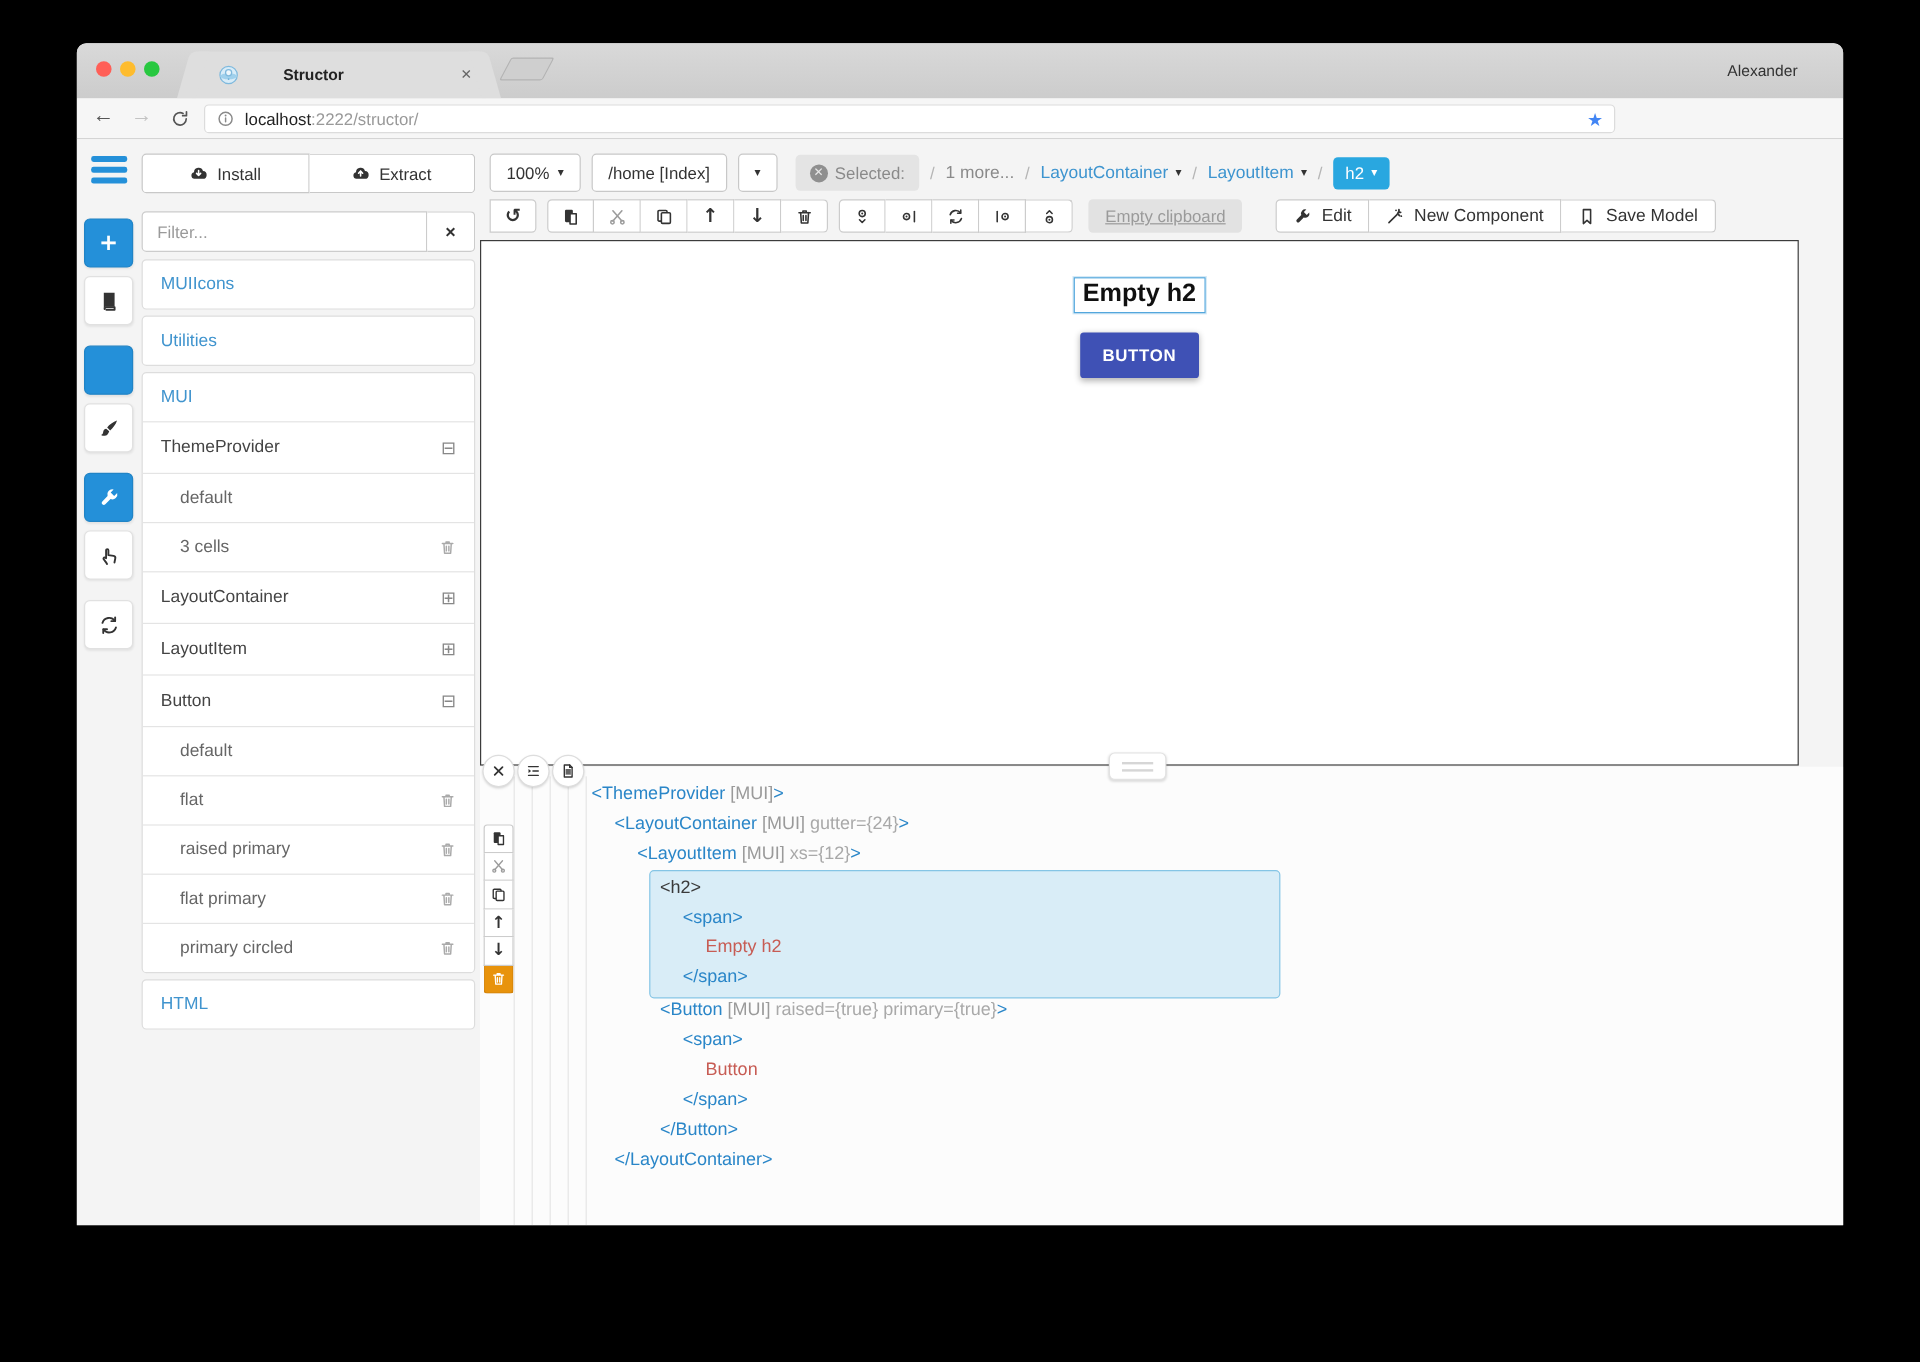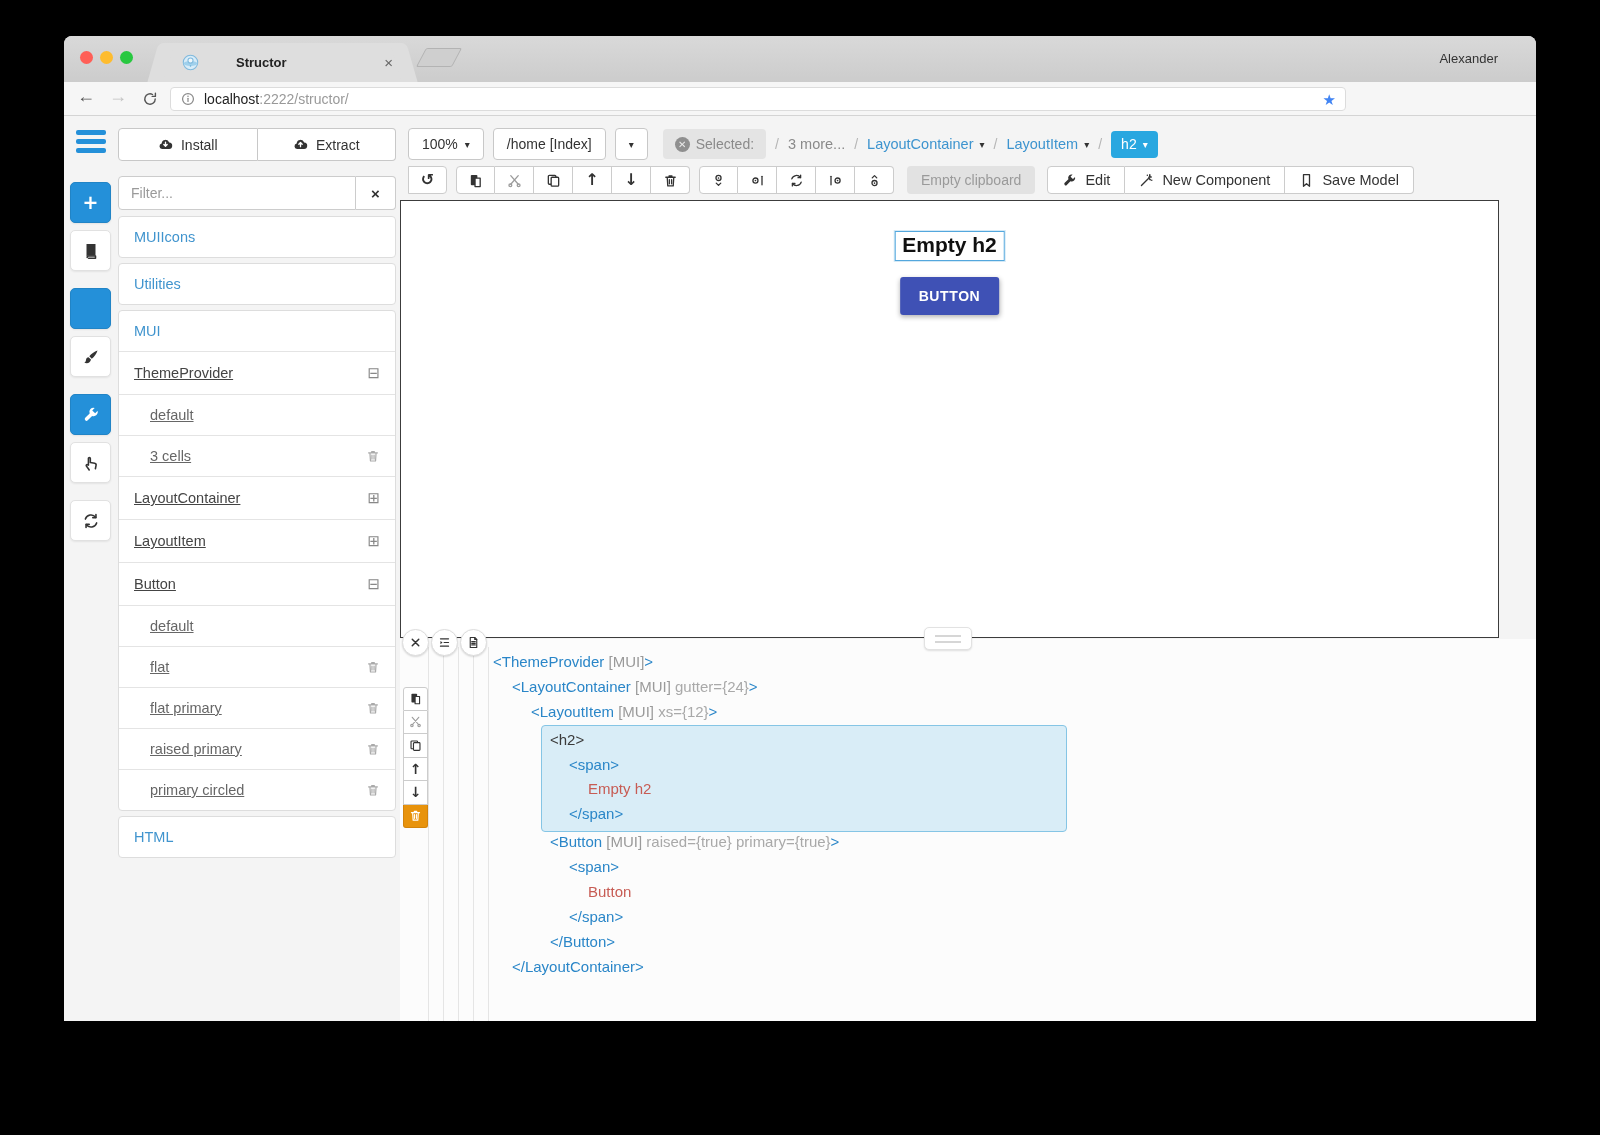--- a/index.html
+++ b/index.html
@@ -72,21 +72,21 @@
   .filter-input::placeholder { color:#9a9a9a; }
   .filter-clear { width:40px; border:1px solid #ccc; border-left:none; border-radius:0 4px 4px 0;
                   background:#fff; font-size:15px; font-weight:bold; color:#333; cursor:pointer; }
   .cards { position:absolute; left:0; top:100px; width:100%; }
   .card { background:#fff; border:1px solid #ddd; border-radius:4px; margin-bottom:5px; overflow:hidden; }
   .side-link { display:block; padding:12px 15px; font-size:14.5px; color:#4094ce; cursor:pointer; }
   .crow { display:flex; align-items:center; padding:12px 15px; border-top:1px solid #e4e4e4;
           font-size:14.5px; cursor:pointer; }
   .crow.component { color:#444; }
   .crow.variant { color:#666; padding-left:31px; }
-  .crow .grow { flex:1;text-decoration:underline; }
+  .crow .grow { flex:1; }
   .toggle-ic { font-size:15px; color:#888; cursor:pointer; }
   .trash-sm { width:14px; height:14px; color:#aaa; cursor:pointer; }
 
   
   .main { position:absolute; left:336px; top:0; right:0; bottom:0; }
   .row1 { position:absolute; left:8px; top:12px; height:32px; display:flex; align-items:center; gap:9px; }
   .wbtn { height:32px; background:#fff; border:1px solid #c8c8c8; border-radius:4px; font-size:14px;
           color:#333; display:flex; align-items:center; justify-content:center; gap:7px; padding:0 13px;
           cursor:pointer; white-space:nowrap; }
   .caret { font-size:10px; color:#333; }
@@ -104,21 +104,21 @@
   .bgroup { display:flex; margin-right:9px; }
   .tb-btn { width:39px; height:28px; background:#fff; border:1px solid #ccc; display:flex;
             align-items:center; justify-content:center; color:#333; cursor:pointer; }
   .bgroup .tb-btn + .tb-btn { border-left:none; }
   .bgroup .tb-btn:first-child { border-radius:4px 0 0 4px; }
   .bgroup .tb-btn:last-child { border-radius:0 4px 4px 0; }
   .tb-btn .ic { width:15px; height:15px; }
   .tb-btn .ic.tx { font-size:16px; font-weight:bold; width:auto; height:auto; line-height:1; }
   .tb-btn.disabled { color:#9c9c9c; }
   .chip-dis { height:28px; background:#e2e2e2; border-radius:4px; color:#9a9a9a; font-size:14px;
-              display:flex; align-items:center; padding:0 14px; margin:0 12px 0 4px; }
+              display:flex; align-items:center; padding:0 14px; margin:0 28px 0 4px;text-decoration:underline; }
   .act-btn { gap:8px; font-size:14.5px; }
   .act-btn .ic { width:15px; height:15px; }
 
   
   .canvas { position:absolute; left:0; top:84px; width:1099px; height:438px; background:#fff;
             border:1px solid #3c3c3c; }
   .h2sel { position:absolute; left:50%; top:30px; transform:translateX(-50%);
            border:1px solid #53a7dd; box-shadow:0 0 0 1px rgba(83,167,221,.25);
            padding:1px 7px 3px; font-size:21px; font-weight:bold; color:#101010; cursor:pointer; }
   .mui-btn { position:absolute; left:50%; top:76px; transform:translateX(-50%); border:none;
@@ -353,30 +353,30 @@
               <div class="crow variant">
                 <span class="grow">flat</span>
                 <span class="trash-sm ic">
                   <svg viewBox="0 0 16 16" fill="none" stroke="currentColor" stroke-width="1.4" stroke-linecap="round" stroke-linejoin="round">
                     <path d="M3 4.5h10M6.5 4.5V3h3v1.5M4.5 4.5l.6 9.2h5.8l.6-9.2"></path>
                     <path d="M6.8 7v4.5M9.2 7v4.5"></path>
                   </svg>
                 </span>
               </div>
               <div class="crow variant">
-                <span class="grow">flat primary</span>
+                <span class="grow">raised primary</span>
                 <span class="trash-sm ic">
                   <svg viewBox="0 0 16 16" fill="none" stroke="currentColor" stroke-width="1.4" stroke-linecap="round" stroke-linejoin="round">
                     <path d="M3 4.5h10M6.5 4.5V3h3v1.5M4.5 4.5l.6 9.2h5.8l.6-9.2"></path>
                     <path d="M6.8 7v4.5M9.2 7v4.5"></path>
                   </svg>
                 </span>
               </div>
               <div class="crow variant">
-                <span class="grow">raised primary</span>
+                <span class="grow">flat primary</span>
                 <span class="trash-sm ic">
                   <svg viewBox="0 0 16 16" fill="none" stroke="currentColor" stroke-width="1.4" stroke-linecap="round" stroke-linejoin="round">
                     <path d="M3 4.5h10M6.5 4.5V3h3v1.5M4.5 4.5l.6 9.2h5.8l.6-9.2"></path>
                     <path d="M6.8 7v4.5M9.2 7v4.5"></path>
                   </svg>
                 </span>
               </div>
               <div class="crow variant">
                 <span class="grow">primary circled</span>
                 <span class="trash-sm ic">
@@ -404,21 +404,21 @@
               <span>/home [Index]</span>
             </div>
           <div class="wbtn">
               <span class="caret">▾</span>
             </div>
           <div class="sel-badge">
             <span class="xcircle">✕</span>
             <span>Selected:</span>
           </div>
           <span class="sep">/</span>
-          <span style="font-size:14.5px;color:#8a8a8a;">3 more...</span>
+          <span style="font-size:14.5px;color:#8a8a8a;">1 more...</span>
           <span class="sep">/</span>
           <span class="crumb">
             <span>LayoutContainer</span>
               <span class="caret">▾</span>
           </span>
           <span class="sep">/</span>
           <span class="crumb">
             <span>LayoutItem</span>
               <span class="caret">▾</span>
           </span>

